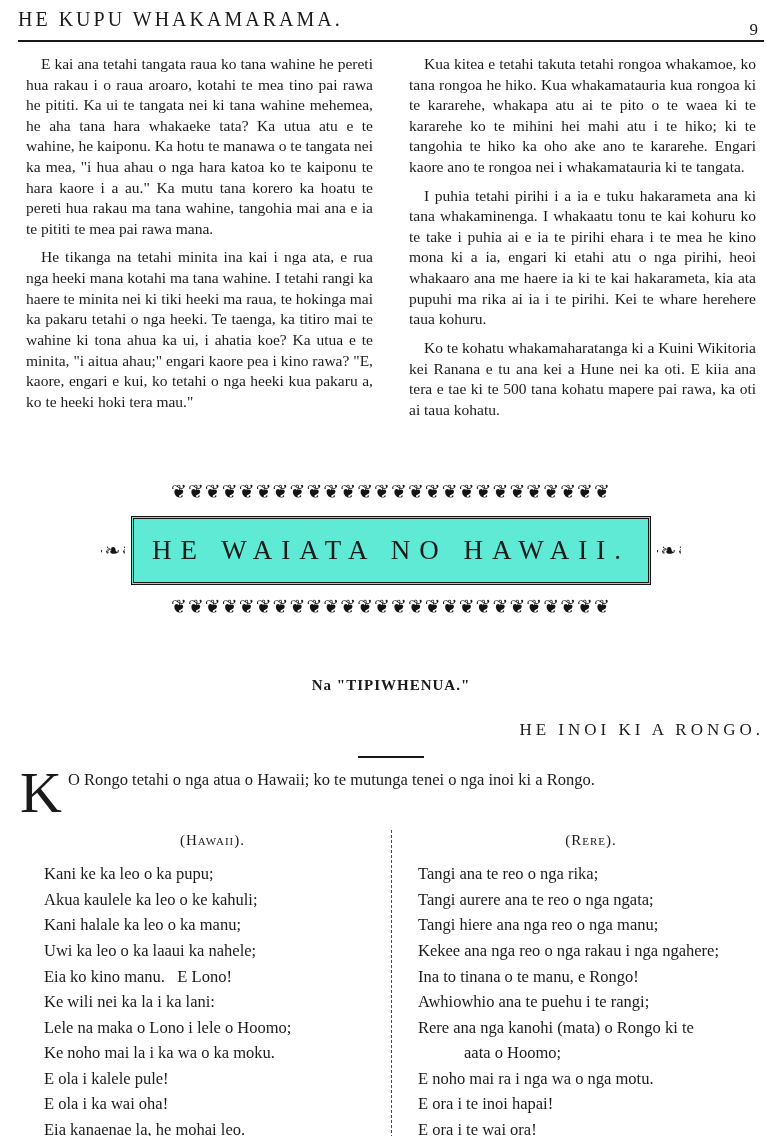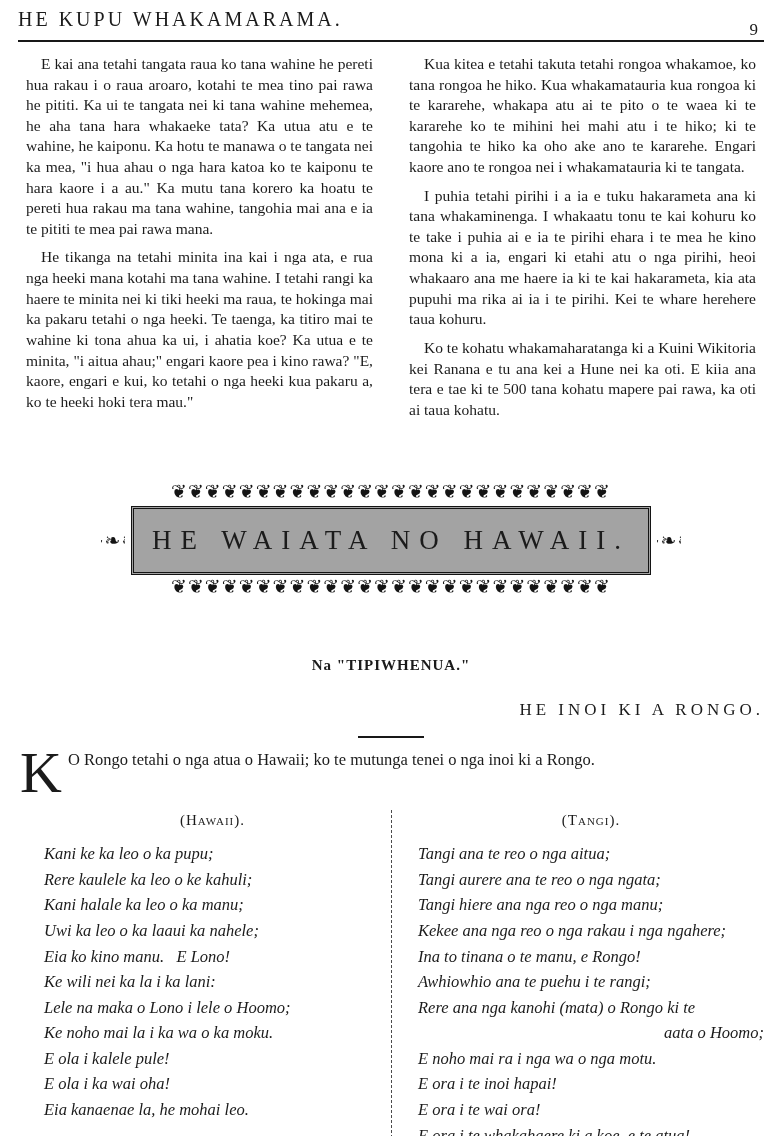--- a/index.html
+++ b/index.html
@@ -36,22 +36,22 @@
   }
   .floral.h{height:22px;}
   .floral.v{
     position:absolute;top:20px;bottom:20px;width:24px;
     display:flex;flex-direction:column;justify-content:space-around;
     align-items:center;white-space:normal;
   }
   .floral.v-left{left:4px;}
   .floral.v-right{right:4px;}
   .orn-inner{
-    border:3px double #141414;margin:2px 0;
-    padding:16px 4px;text-align:center;background:#a3a3a3;
+    border:3px double #141414;margin:12px 0;
+    padding:16px 4px;text-align:center;background:#5eead4;
   }
   .orn-title{
     font-size:27px;letter-spacing:9px;margin:0;font-weight:normal;
   }
 
   
   .byline{text-align:center;font-weight:bold;font-size:15px;
     letter-spacing:1px;margin:34px 0 0 0;}
   .section-title{text-align:right;font-size:17px;letter-spacing:4px;
     margin:26px 0 0 0;font-weight:normal;}
@@ -63,22 +63,22 @@
   .dropcap{float:left;font-size:58px;line-height:46px;padding:2px 6px 0 2px;}
 
   
   .poem{display:flex;margin-top:4px;}
   .poem-col{width:50%;box-sizing:border-box;}
   .poem-col.hawaii{padding-left:26px;padding-right:10px;}
   .poem-col.maori{border-left:1px dashed #4a4a4a;padding-left:26px;}
   .poem-header{text-align:center;font-variant:small-caps;
     font-size:15px;letter-spacing:1px;margin:2px 0 12px 0;font-weight:normal;}
   .poem-lines p{margin:0;font-size:16.5px;line-height:1.55;
-    white-space:pre-wrap;text-indent:0;font-style:italic;}
-  .poem-lines p.indent{padding-left:46px;text-align:right;}
+    white-space:pre-wrap;text-indent:0;}
+  .poem-lines p.indent{padding-left:46px;}
 </style>
 </head>
 <body>
 
 <div class="page">
 
   <div class="masthead-row">
     <h1 class="masthead">HE KUPU WHAKAMARAMA.</h1>
     <span class="page-num">9</span>
   </div>
@@ -113,36 +113,36 @@
 
   <p class="intro">
     <span class="dropcap">K</span><span>O Rongo tetahi o nga atua o Hawaii; ko te mutunga tenei o nga inoi ki a Rongo.</span>
   </p>
 
   <div class="poem">
     <div class="poem-col hawaii">
       <h4 class="poem-header">(Hawaii).</h4>
       <div class="poem-lines">
           <p>Kani ke ka leo o ka pupu;</p>
-          <p>Rere kaulele ka leo o ke kahuli;</p>
+          <p>Akua kaulele ka leo o ke kahuli;</p>
           <p>Kani halale ka leo o ka manu;</p>
           <p>Uwi ka leo o ka laaui ka nahele;</p>
           <p>Eia ko kino manu.   E Lono!</p>
           <p>Ke wili nei ka la i ka lani:</p>
           <p>Lele na maka o Lono i lele o Hoomo;</p>
           <p>Ke noho mai la i ka wa o ka moku.</p>
           <p>E ola i kalele pule!</p>
           <p>E ola i ka wai oha!</p>
           <p>Eia kanaenae la, he mohai leo.</p>
         </div>
     </div>
     <div class="poem-col maori">
-      <h4 class="poem-header">(Tangi).</h4>
+      <h4 class="poem-header">(Rere).</h4>
       <div class="poem-lines">
-          <p>Tangi ana te reo o nga aitua;</p>
+          <p>Tangi ana te reo o nga rika;</p>
           <p>Tangi aurere ana te reo o nga ngata;</p>
           <p>Tangi hiere ana nga reo o nga manu;</p>
           <p>Kekee ana nga reo o nga rakau i nga ngahere;</p>
           <p>Ina to tinana o te manu, e Rongo!</p>
           <p>Awhiowhio ana te puehu i te rangi;</p>
           <p>Rere ana nga kanohi (mata) o Rongo ki te</p>
           <p class="indent">aata o Hoomo;</p>
           <p>E noho mai ra i nga wa o nga motu.</p>
           <p>E ora i te inoi hapai!</p>
           <p>E ora i te wai ora!</p>

